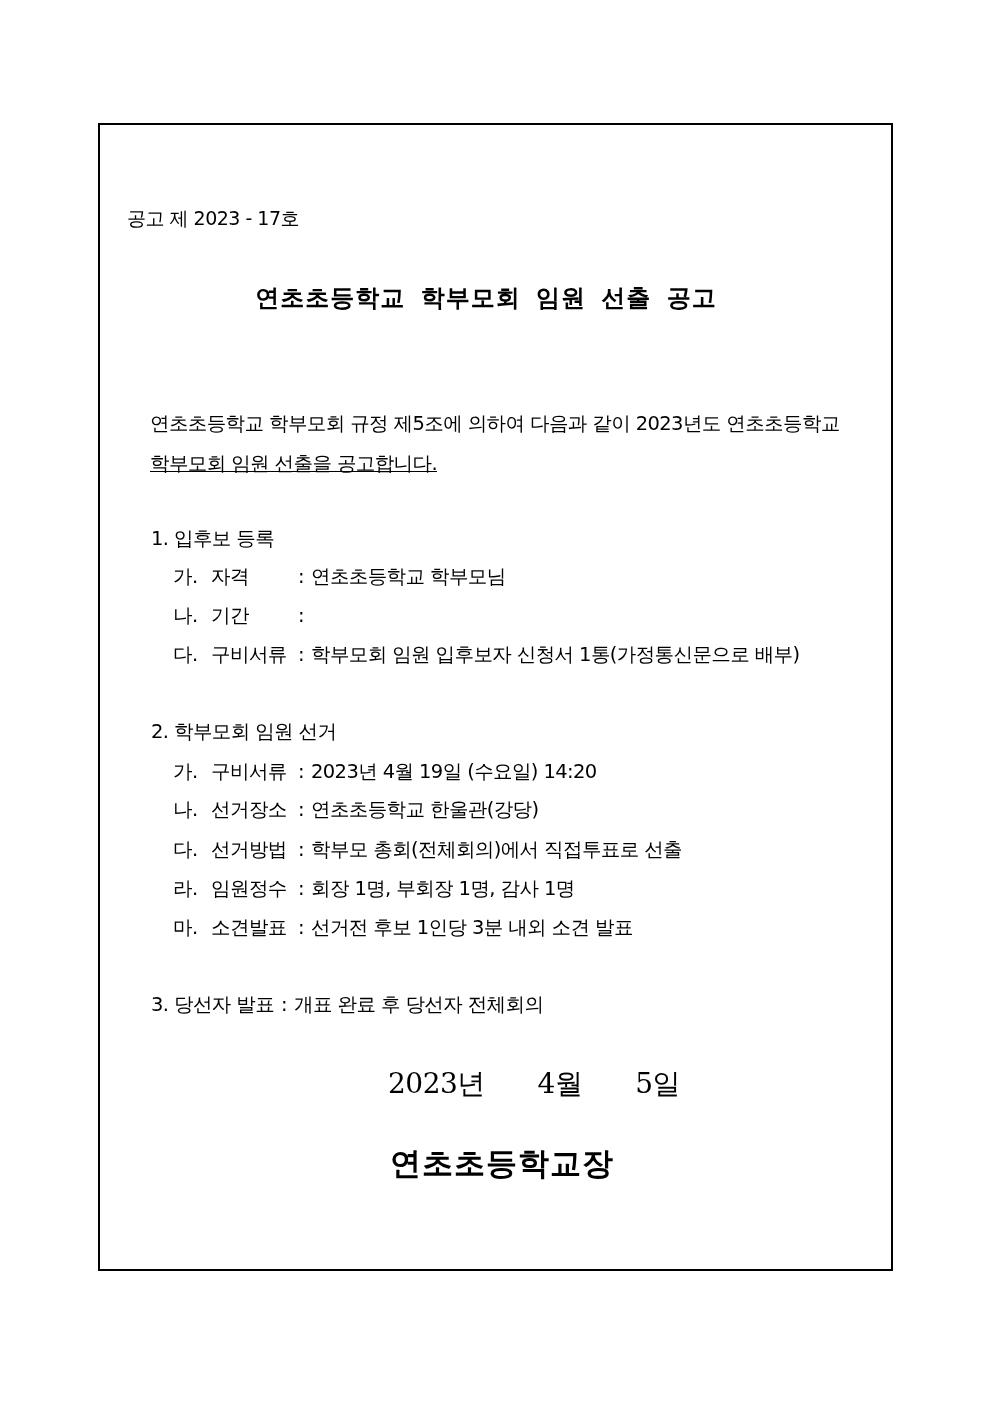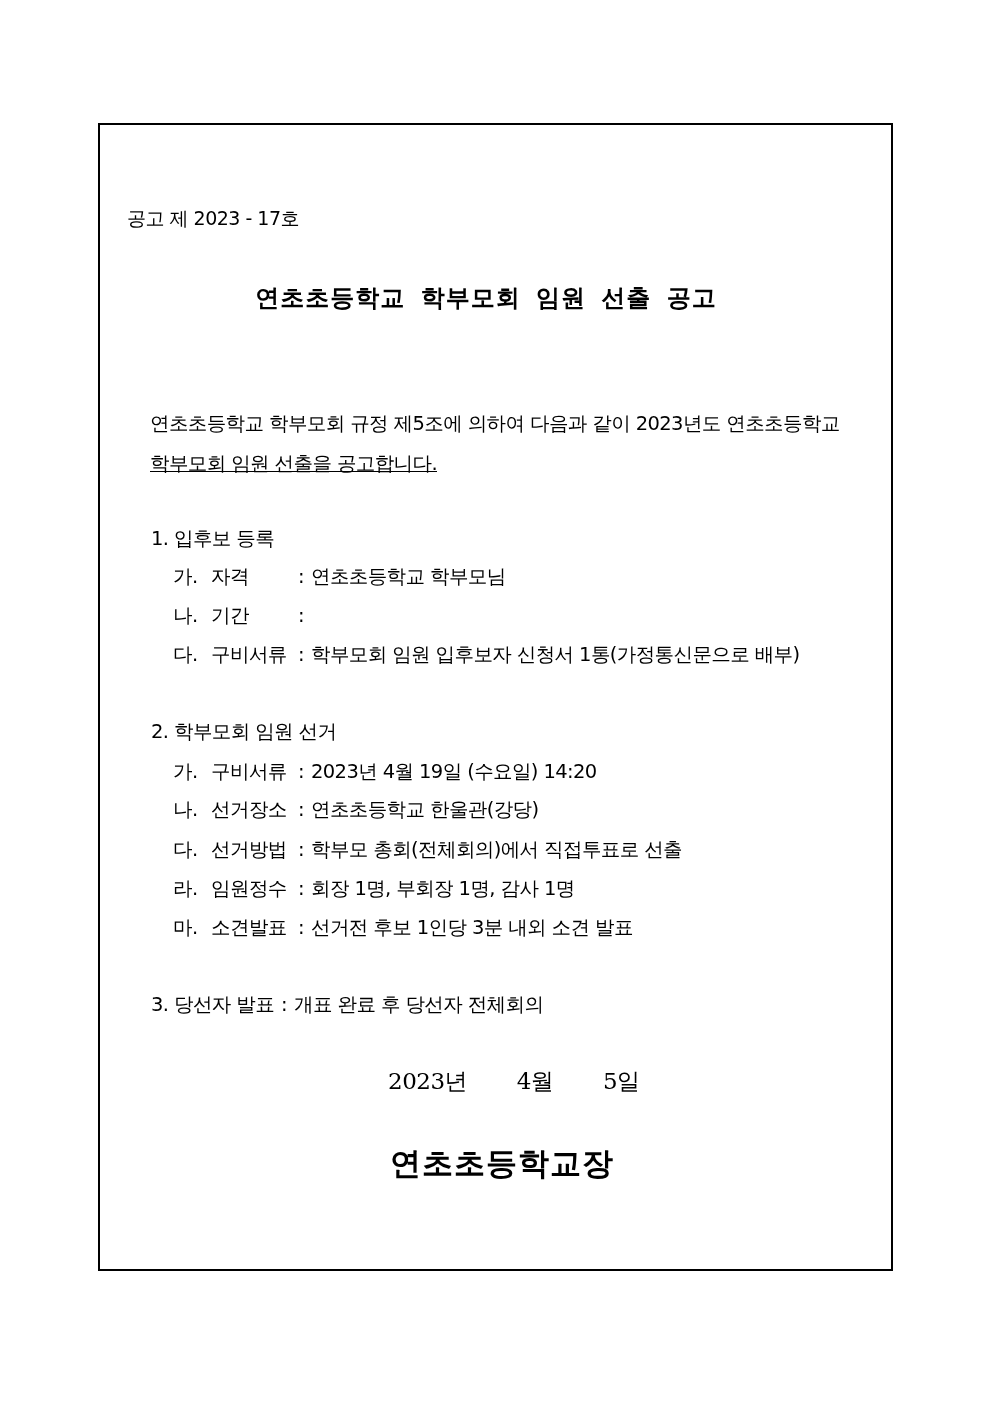--- a/index.html
+++ b/index.html
@@ -72,21 +72,21 @@
 
     .s3 { left: 151px; top: 995px; }
 
     .lbl-wide { width: 118px; display: inline-flex; justify-content: space-between; }
     .lbl-wide .pfx { margin-right: 8px; }
     .lbl-spread { flex: 1; display: inline-flex; justify-content: space-between; }
 
     .date-line {
       left: 388px;
       top: 1070px;
-      font-size: 23px;
+      font-size: 28px;
       letter-spacing: -0.5px;
       font-family: "DejaVu Serif", "Liberation Serif", serif;
     }
     .date-line span { display: inline-block; }
     .date-line .gap { width: 36px; }
 
     .signature {
       left: 390px;
       top: 1148px;
       font-size: 31px;

